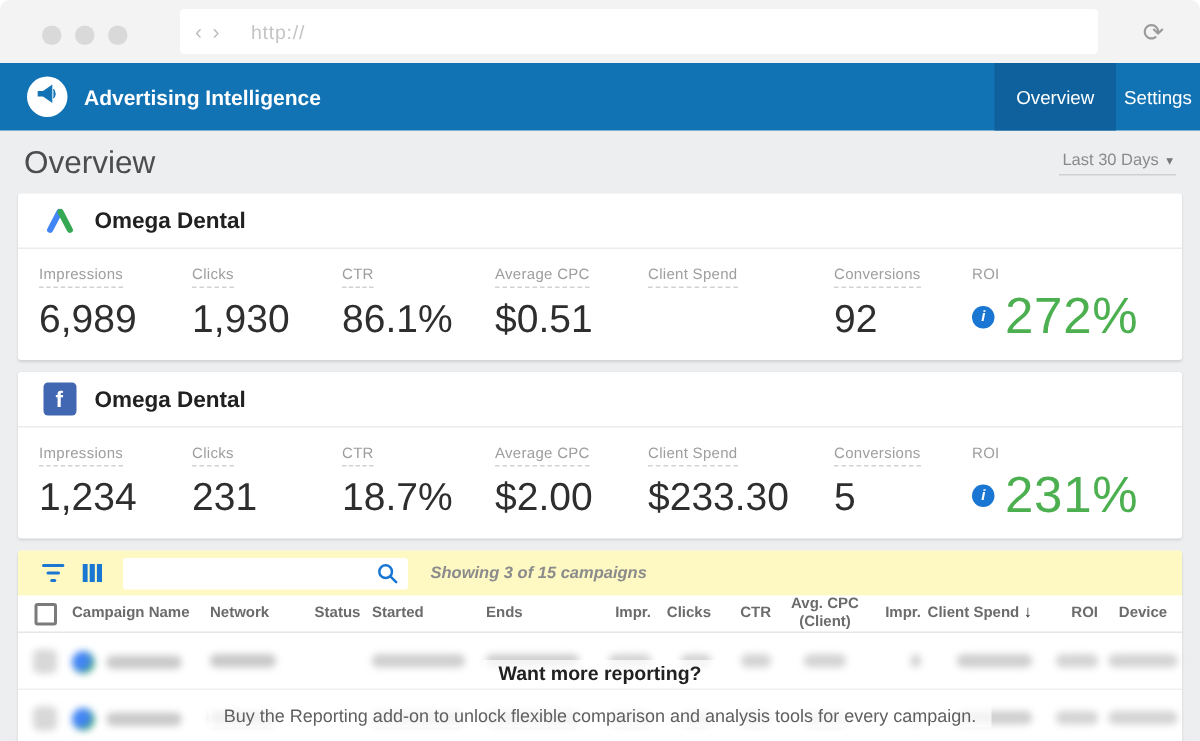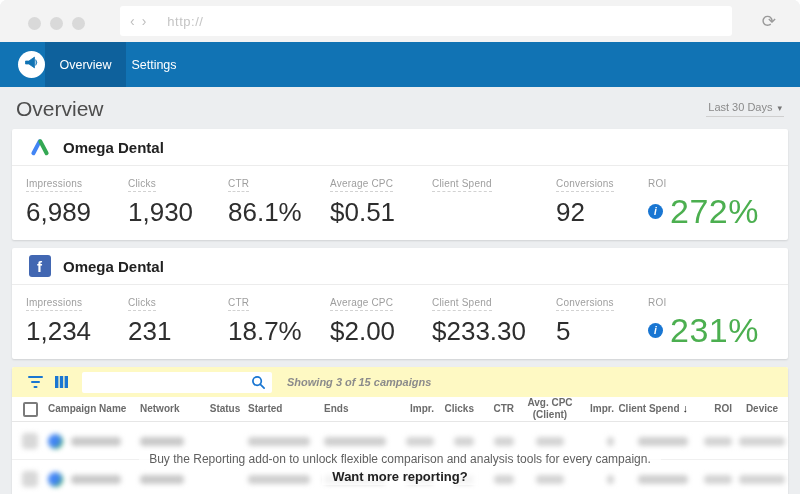--- a/index.html
+++ b/index.html
@@ -116,20 +116,21 @@
   </div>
 
   <div class="nav">
     <div class="logo-circle">
       <span>
         <svg width="15" height="15" viewBox="0 0 20 20">
             <path d="M2 8 h4.5 L14 2.8 v14.4 L6.5 12 H2 z M15.5 6 q3 4 0 8" fill="#1173b4" stroke="#1173b4" stroke-width="1" fill-rule="evenodd"></path>
           </svg>
       </span>
     </div>
+    <div class="nav-title">Advertising Intelligence</div>
     <div class="tab active">Overview</div>
     <div class="tab plain">Settings</div>
   </div>
 
   <div class="main">
 
     <div class="page-head">
       <div class="page-title">Overview</div>
       <div class="daterange">
         <span>Last 30 Days</span><span class="caret">▾</span>
@@ -323,22 +324,22 @@
             <div class="t-right"><span class="blob b-sm"></span></div>
             <div class="t-center"><span class="blob b-num"></span></div>
             <div class="t-right"><span class="blob b-tiny"></span></div>
             <div class="t-right"><span class="blob b-spend"></span></div>
             <div class="t-right"><span class="blob b-roi"></span></div>
             <div class="t-center"><span class="blob b-device"></span></div>
           </div>
         </div>
 
         <div class="upsell">
+          <div><span class="up-head">Want more reporting?</span></div>
           <div><span class="up-body">Buy the Reporting add-on to unlock flexible comparison and analysis tools for every campaign.</span></div>
-          <div><span class="up-head">Want more reporting?</span></div>
           <div></div>
         </div>
 
       </div>
     </div>
 
   </div>
 </div>
 
 </body></html>

